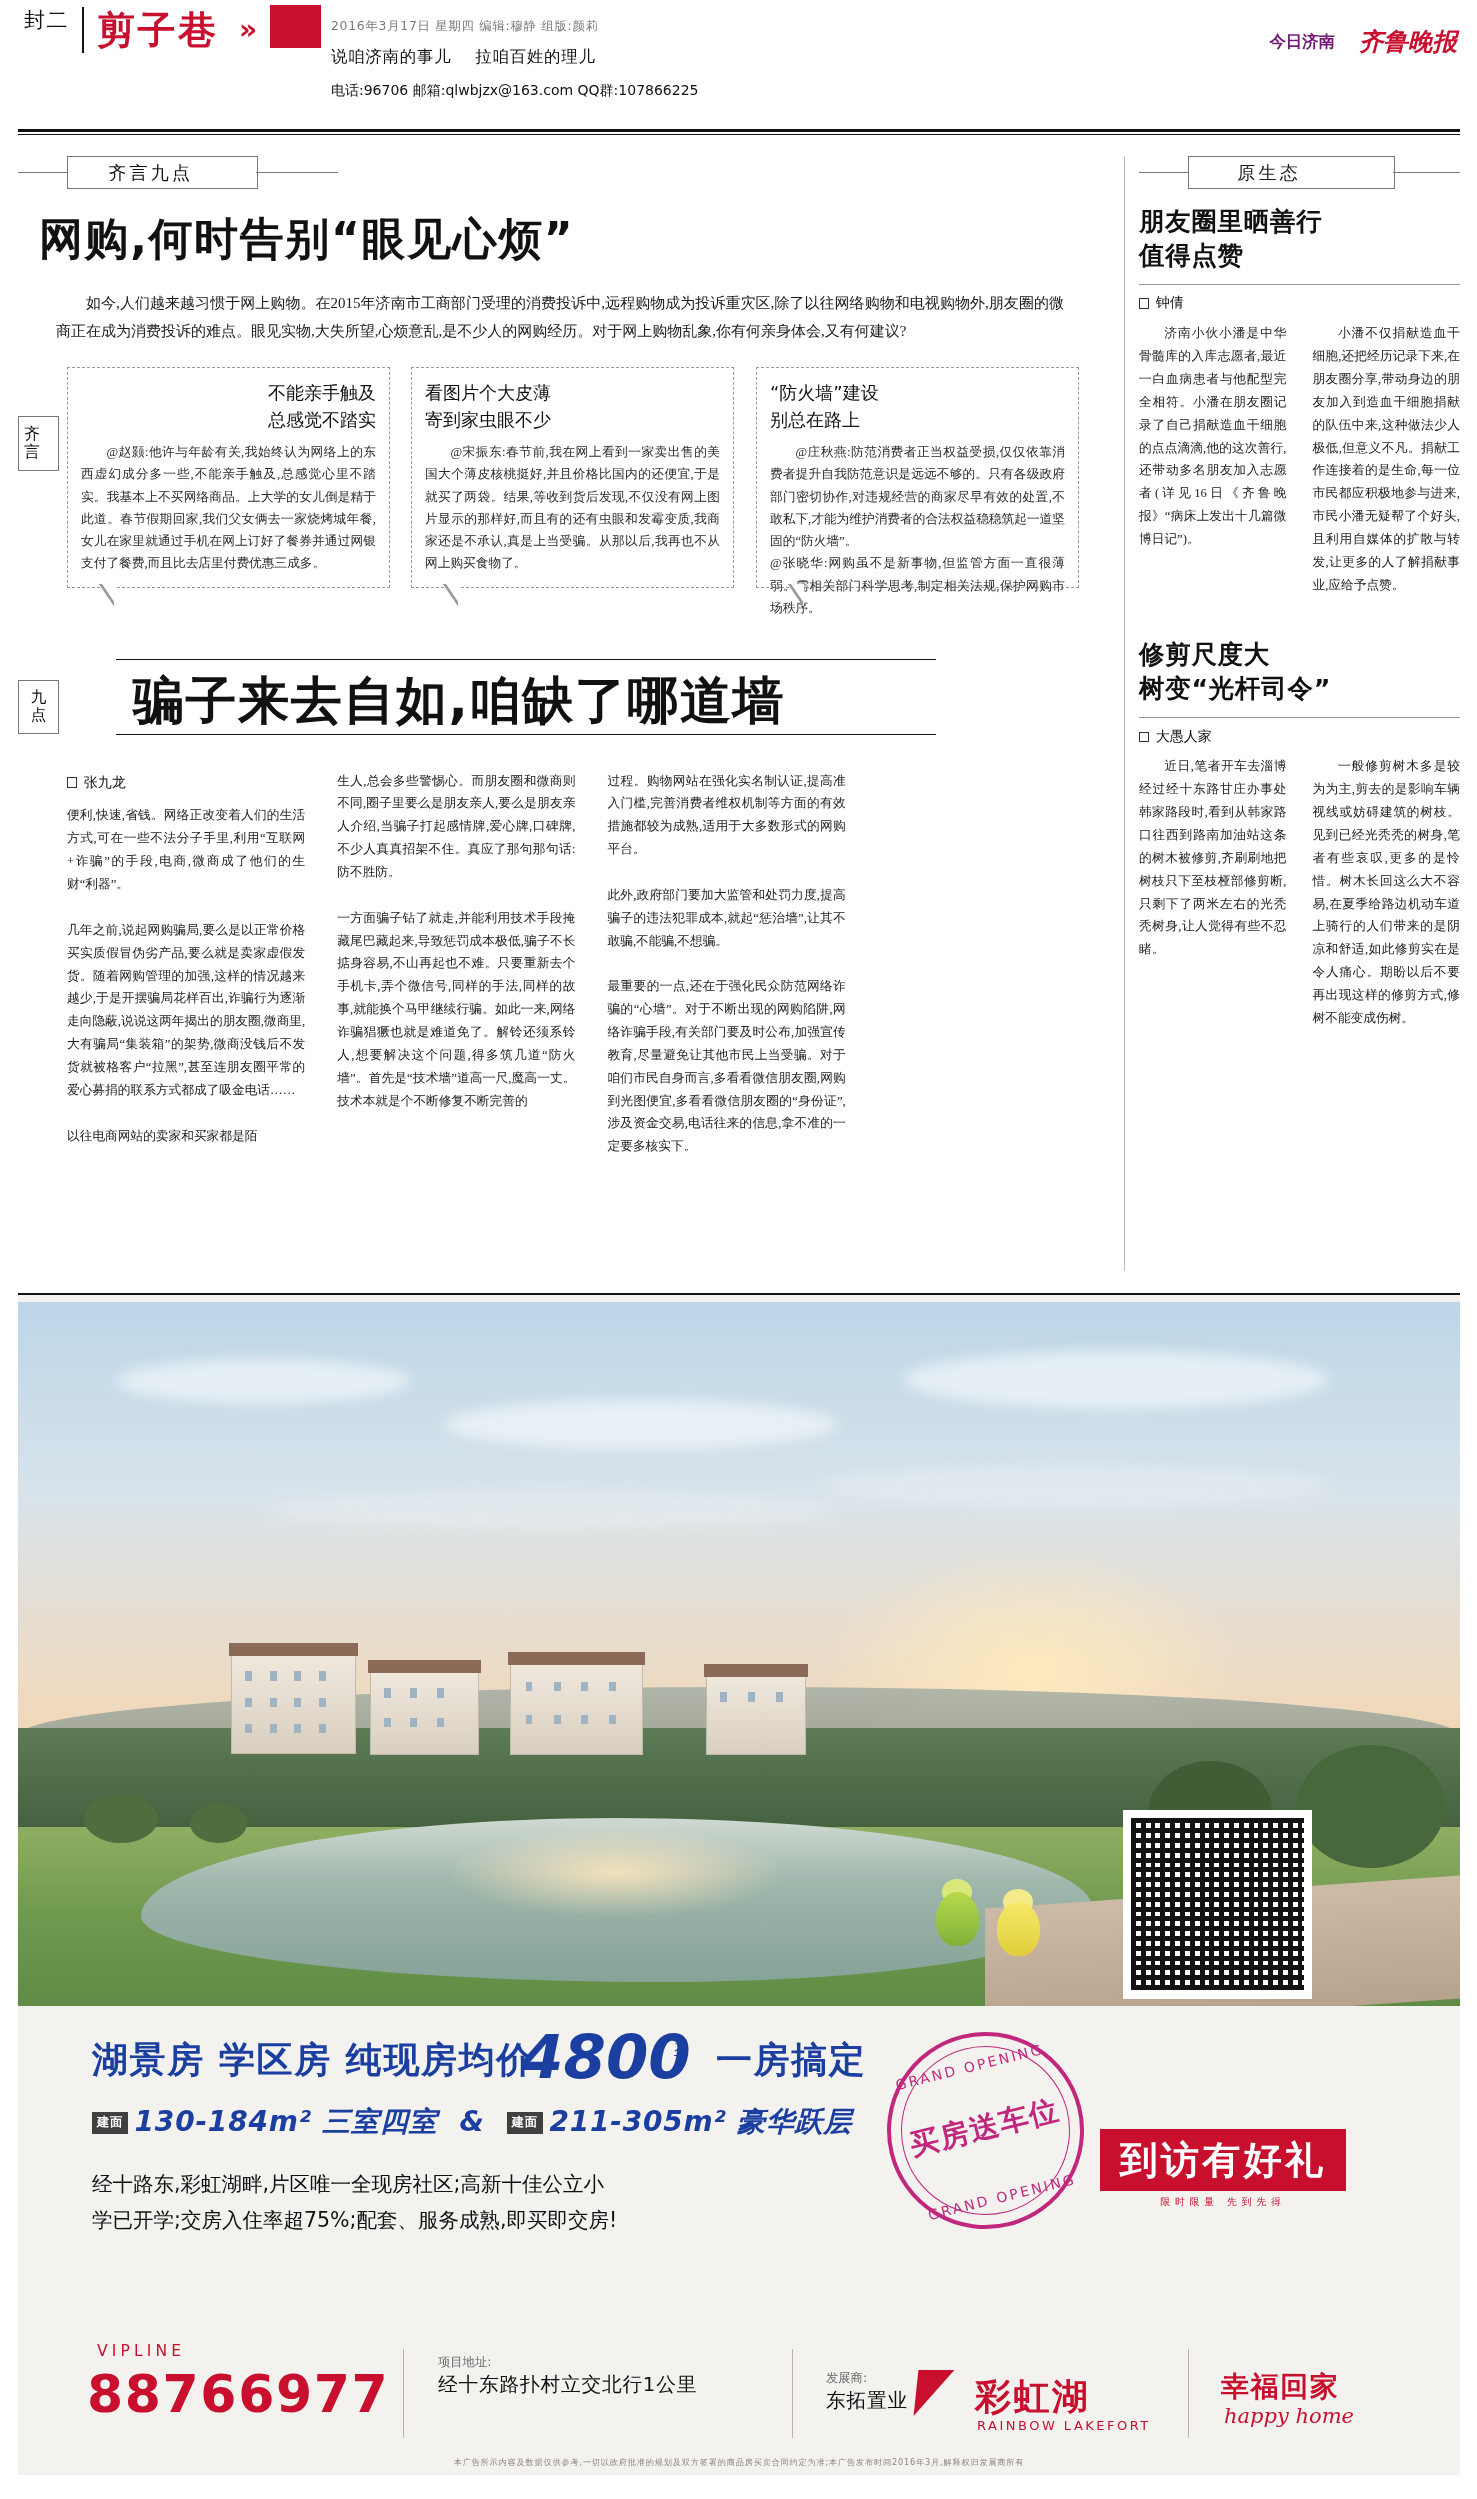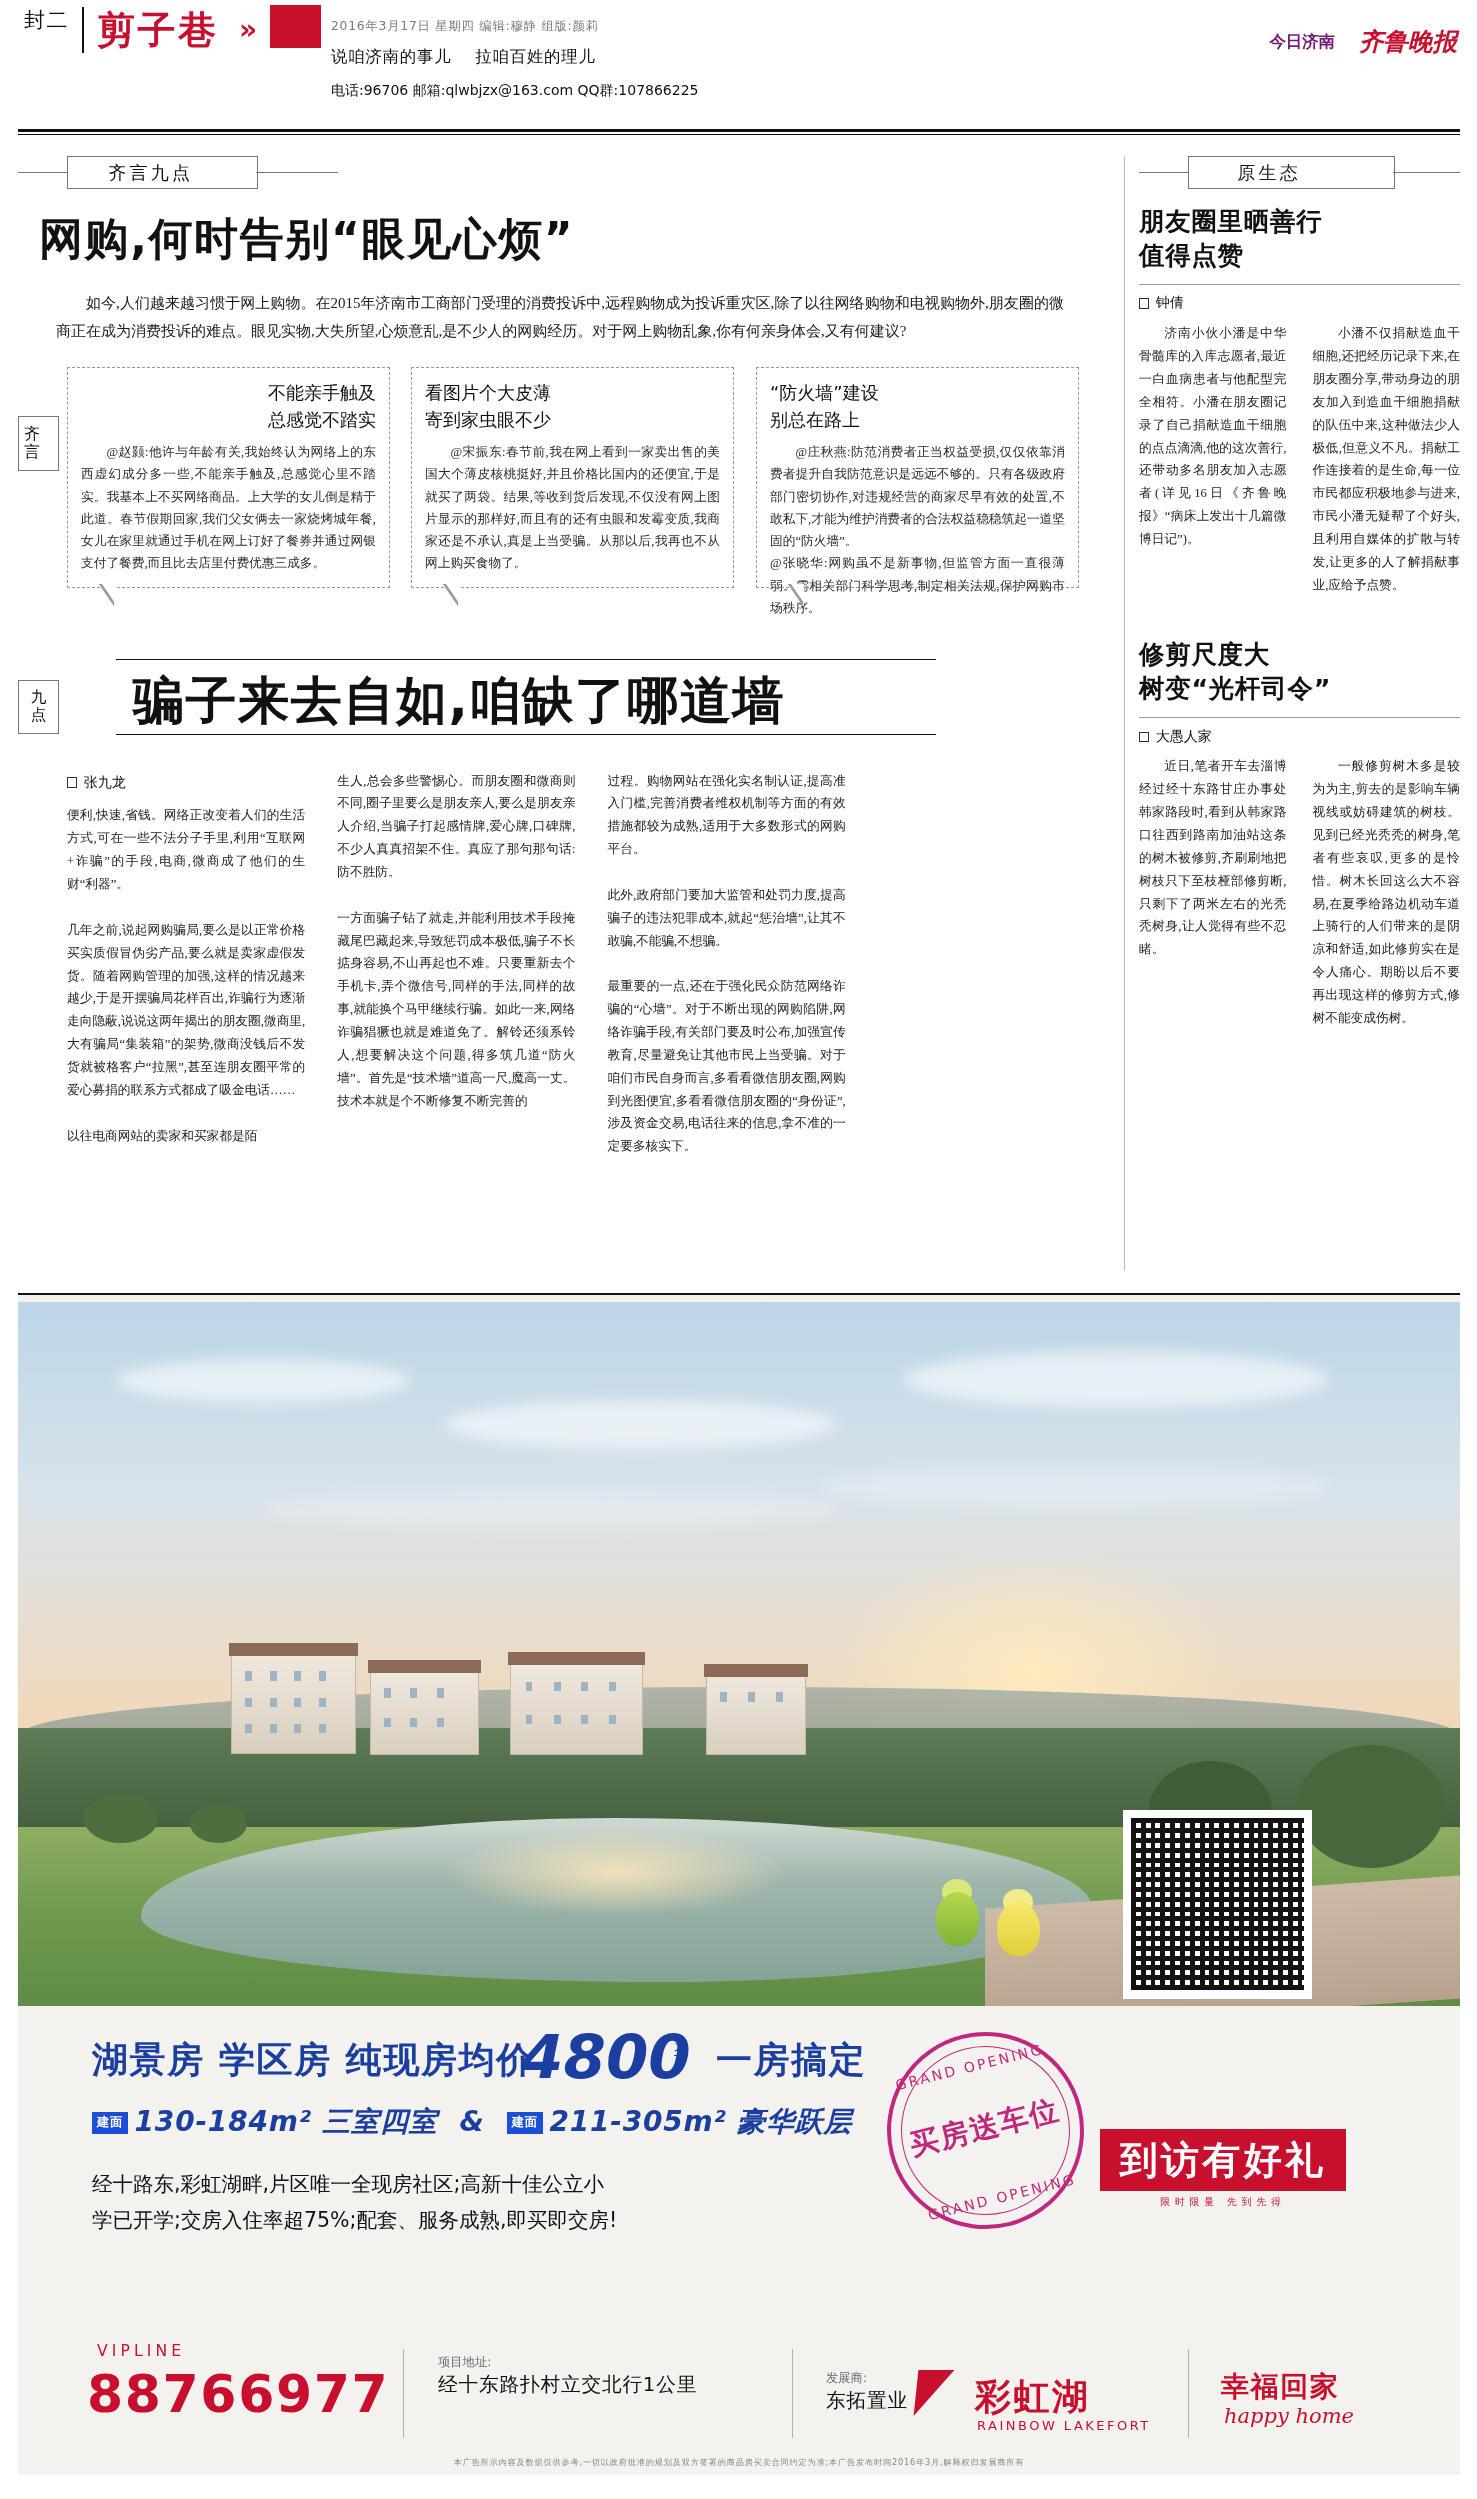--- a/index.html
+++ b/index.html
@@ -108,21 +108,21 @@
   .bird.green .head{background:#d8e87a;}
   .bird.yellow .head{background:#f3ea8c;}
 
   .ad-body{position:absolute;left:0;top:711px;width:1442px;height:469px;background:#f4f2ef;}
   .ad-h1{position:absolute;left:74px;top:29.5px;font-size:36px;font-weight:bold;color:#1b3fa0;letter-spacing:1.6px;font-family:"DejaVu Sans",sans-serif;}
   .ad-price{position:absolute;left:503px;top:14.8px;font-size:61px;font-weight:bold;color:#1b3fa0;font-family:"DejaVu Sans",sans-serif;font-style:italic;}
   .ad-unit{position:absolute;left:656px;top:33px;font-size:13px;color:#1b3fa0;line-height:1.1;font-family:"DejaVu Sans",sans-serif;text-align:center;}
   .ad-unit .u1{border-bottom:0.8px solid #1b3fa0;display:block;padding-bottom:1.6px;}
   .ad-h1b{position:absolute;left:698px;top:29.5px;font-size:36px;font-weight:bold;color:#1b3fa0;letter-spacing:1.6px;font-family:"DejaVu Sans",sans-serif;}
   .ad-h2{position:absolute;left:74px;top:97px;font-size:28px;font-weight:bold;color:#1b3fa0;font-style:italic;font-family:"DejaVu Sans",sans-serif;letter-spacing:0.8px;}
-  .ad-chip{display:inline-block;background:#1d4ed8;color:#fff;font-size:12.3px;font-style:normal;padding:2.5px 4.9px;margin-right:6.6px;vertical-align:4.9px;letter-spacing:0.8px;}
+  .ad-chip{display:inline-block;background:#404040;color:#fff;font-size:12.3px;font-style:normal;padding:2.5px 4.9px;margin-right:6.6px;vertical-align:4.9px;letter-spacing:0.8px;}
   .ad-desc{position:absolute;left:74px;top:161px;width:721px;font-size:20.5px;line-height:1.75;color:#111;font-family:"DejaVu Sans",sans-serif;}
   .stamp{position:absolute;left:869px;top:26px;width:189px;height:189px;border:4.1px solid #c0277d;border-radius:50%;transform:rotate(-14deg);color:#c0277d;}
   .stamp .inner{position:absolute;left:9.8px;top:9.8px;right:9.8px;bottom:9.8px;border:1.6px solid #c0277d;border-radius:50%;}
   .stamp .big{position:absolute;left:0;right:0;top:72px;text-align:center;font-size:29px;font-weight:bold;font-family:"DejaVu Sans",sans-serif;letter-spacing:1.6px;}
   .stamp .arcT{position:absolute;left:0;right:0;top:21px;text-align:center;font-size:14px;letter-spacing:2.5px;font-family:"DejaVu Sans",sans-serif;}
   .stamp .arcB{position:absolute;left:0;right:0;bottom:18px;text-align:center;font-size:14px;letter-spacing:2.5px;font-family:"DejaVu Sans",sans-serif;}
   .giftbox{position:absolute;left:1082px;top:123px;width:246px;height:62px;background:#c8102e;color:#fff;font-size:38px;font-weight:bold;letter-spacing:3.3px;text-align:center;line-height:62px;font-family:"DejaVu Sans",sans-serif;}
   .gifttiny{position:absolute;left:1082px;top:190px;width:246px;text-align:center;font-size:9.8px;color:#c8102e;letter-spacing:4.9px;font-family:"DejaVu Sans",sans-serif;}
   .qr{position:absolute;left:1105px;top:-131px;width:189px;height:189px;background:#fff;padding:8.2px;box-sizing:border-box;}
   .qr-grid{width:100%;height:100%;background-image:

